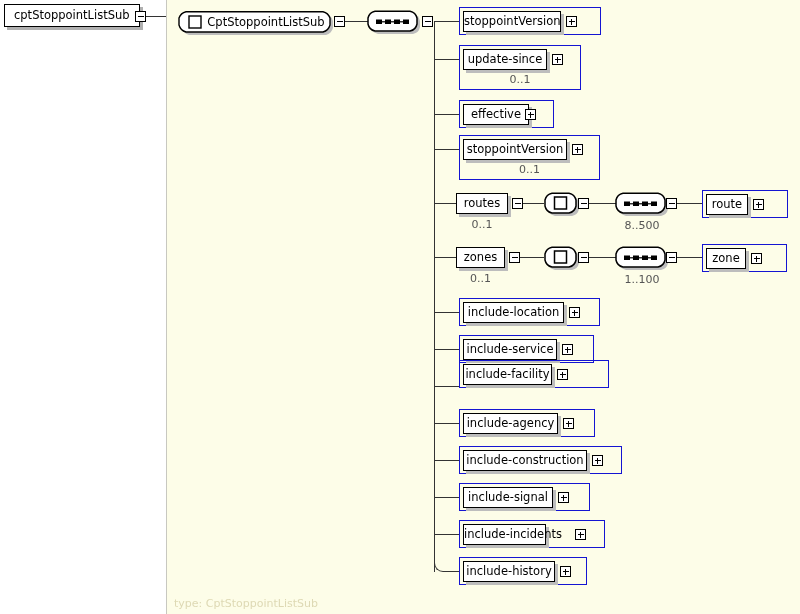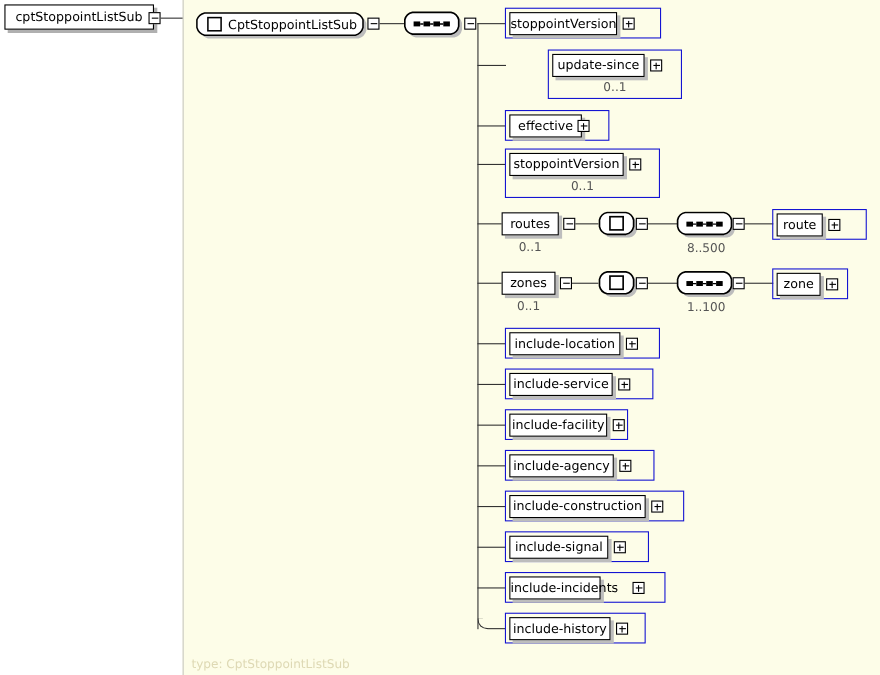--- a/index.html
+++ b/index.html
@@ -187,21 +187,21 @@
 
   <div class="vline" style="left:434px; top:21px; height:551px;"></div>
 
   <div class="hline" style="left:434px; top:21px; width:26px;"></div>
   <div class="bluebox" style="left:459px; top:7px; width:142px; height:28px;">
     <div class="labelbox" style="left:3px; top:3px; width:98px;">stoppointVersion</div>
     <div class="toggle plus" style="left:106px; top:8px;"></div>
   </div>
 
   <div class="hline" style="left:434px; top:59px; width:26px;"></div>
-  <div class="bluebox" style="left:459px; top:45px; width:122px; height:45px;margin-left:39px;">
+  <div class="bluebox" style="left:459px; top:45px; width:122px; height:45px;">
     <div class="labelbox" style="left:3px; top:3px; width:84px;">update-since</div>
     <div class="toggle plus" style="left:92px; top:8px;"></div>
     <div class="card" style="top:27px;">0..1</div>
   </div>
 
   <div class="hline" style="left:434px; top:114px; width:26px;"></div>
   <div class="bluebox" style="left:459px; top:100px; width:95px; height:28px;">
     <div class="labelbox" style="left:3px; top:3px; width:66px;">effective</div>
     <div class="toggle plus" style="left:65px; top:8px;"></div>
   </div>
@@ -277,39 +277,39 @@
       <rect x="37" y="9.5" width="6" height="4.5" fill="#000000"></rect>
       <line x1="16" y1="11.8" x2="19" y2="11.8" stroke="#000000" stroke-width="1.2"></line>
       <line x1="25" y1="11.8" x2="28" y2="11.8" stroke="#000000" stroke-width="1.2"></line>
       <line x1="34" y1="11.8" x2="37" y2="11.8" stroke="#000000" stroke-width="1.2"></line>
     </svg>
   </div>
   <div class="card" style="left:614px; top:273px; width:56px;">1..100</div>
   <div class="toggle" style="left:666px; top:252px;"></div>
   <div class="hline" style="left:677px; top:257px; width:26px;"></div>
 
-  <div class="bluebox" style="left:702px; top:244px; width:69px; height:28px;">
+  <div class="bluebox" style="left:702px; top:244px; width:85px; height:28px;">
     <div class="labelbox" style="left:3px; top:3px; width:40px;">zone</div>
     <div class="toggle plus" style="left:48px; top:8px;"></div>
   </div>
 
   <div class="hline" style="left:434px; top:312px; width:26px;"></div>
   <div class="bluebox" style="left:459px; top:298px; width:141px; height:28px;">
     <div class="labelbox" style="left:3px; top:3px; width:101px;">include-location</div>
     <div class="toggle plus" style="left:109px; top:8px;"></div>
   </div>
 
   <div class="hline" style="left:434px; top:349px; width:26px;"></div>
   <div class="bluebox" style="left:459px; top:335px; width:135px; height:28px;">
     <div class="labelbox" style="left:3px; top:3px; width:94px;">include-service</div>
     <div class="toggle plus" style="left:102px; top:8px;"></div>
   </div>
 
   <div class="hline" style="left:434px; top:386px; width:26px;"></div>
-  <div class="bluebox" style="left:459px; top:372px; width:112px; height:28px;">
+  <div class="bluebox" style="left:459px; top:360px; width:150px; height:28px;">
     <div class="labelbox" style="left:3px; top:3px; width:89px;">include-facility</div>
     <div class="toggle plus" style="left:97px; top:8px;"></div>
   </div>
 
   <div class="hline" style="left:434px; top:423px; width:26px;"></div>
   <div class="bluebox" style="left:459px; top:409px; width:136px; height:28px;">
     <div class="labelbox" style="left:3px; top:3px; width:95px;">include-agency</div>
     <div class="toggle plus" style="left:103px; top:8px;"></div>
   </div>
 

